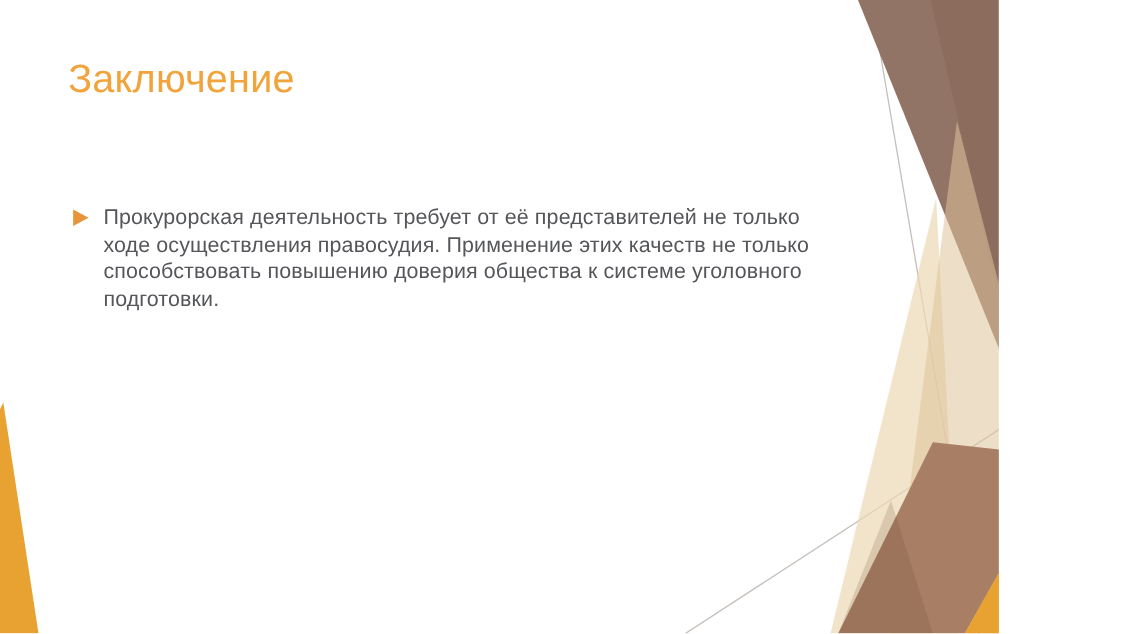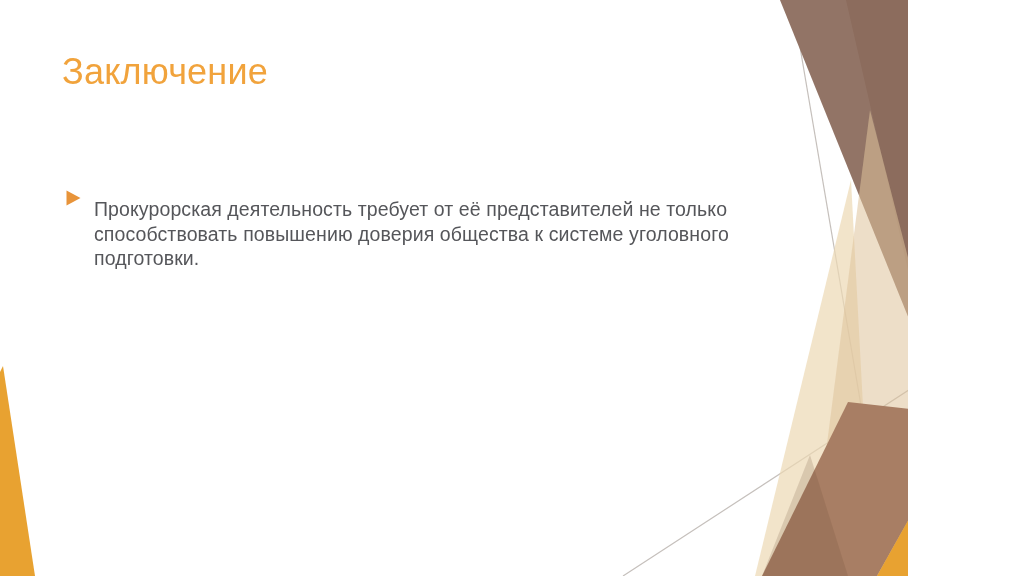--- a/index.html
+++ b/index.html
@@ -32,21 +32,20 @@
     position:absolute;
     left:0;top:4px;
     width:15px;height:16px;
   }
   .bullet-lines{
     margin-left:28px;
     font-size:19.5px;
     line-height:24.6px;
     color:#55565A;
     letter-spacing:0.1px;
-    margin-top:11px;
   }
 </style>
 </head>
 <body>
 
 <div class="slide">
 
   <svg class="deco" viewBox="0 0 1024 576" xmlns="http://www.w3.org/2000/svg">
 
     <line x1="792" y1="0" x2="890" y2="576" stroke-width="1.2" opacity="0.8" stroke="#B7B0AB"></line>
@@ -73,18 +72,19 @@
   </svg>
 
   <div class="title">Заключение</div>
 
   <div class="bullet-item">
     <svg class="bullet-marker" viewBox="0 0 15 16" xmlns="http://www.w3.org/2000/svg">
       <polygon points="0.5,0.5 14.5,8 0.5,15.5" fill="#E8943A"></polygon>
     </svg>
     <div class="bullet-lines">
       <div>Прокурорская деятельность требует от её представителей не только</div>
+      <div>ходе осуществления правосудия. Применение этих качеств не только</div>
       <div>способствовать повышению доверия общества к системе уголовного</div>
       <div>подготовки.</div>
     </div>
   </div>
 
 </div>
 
 </body></html>

